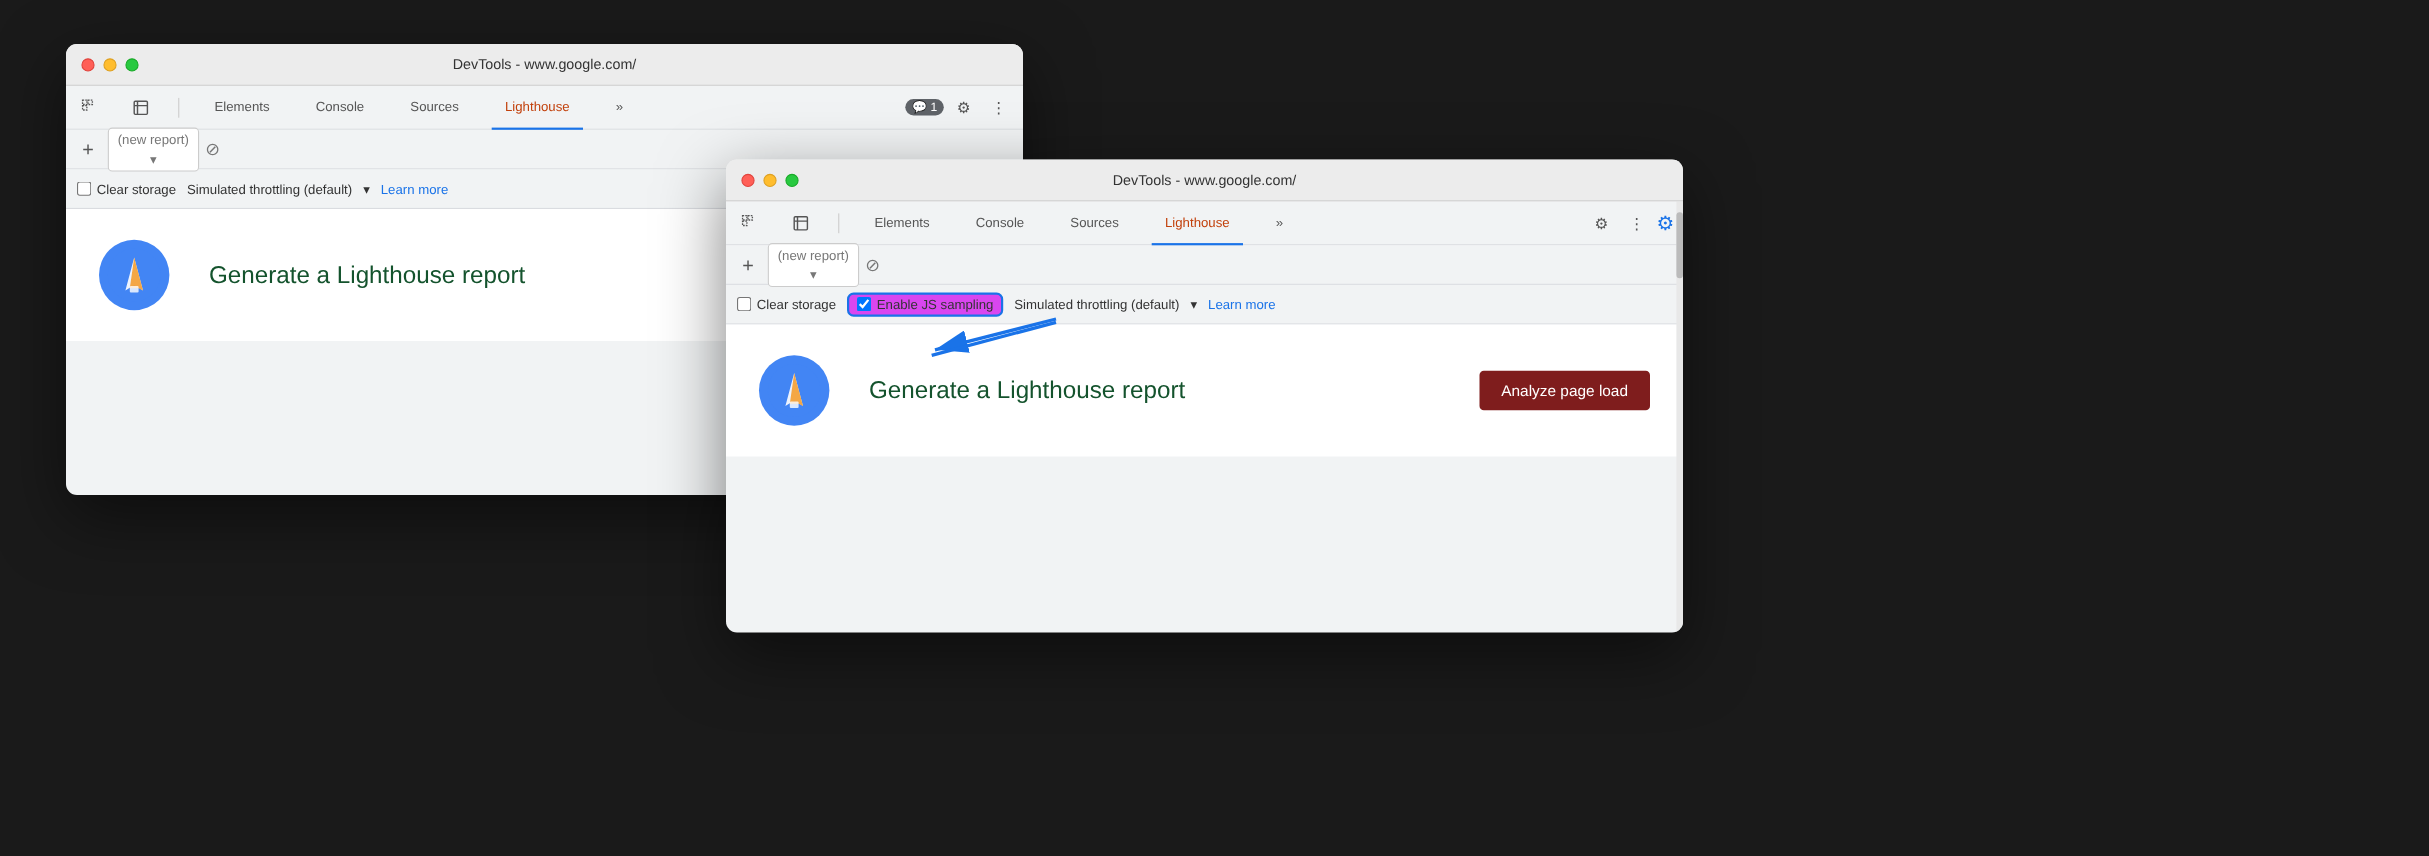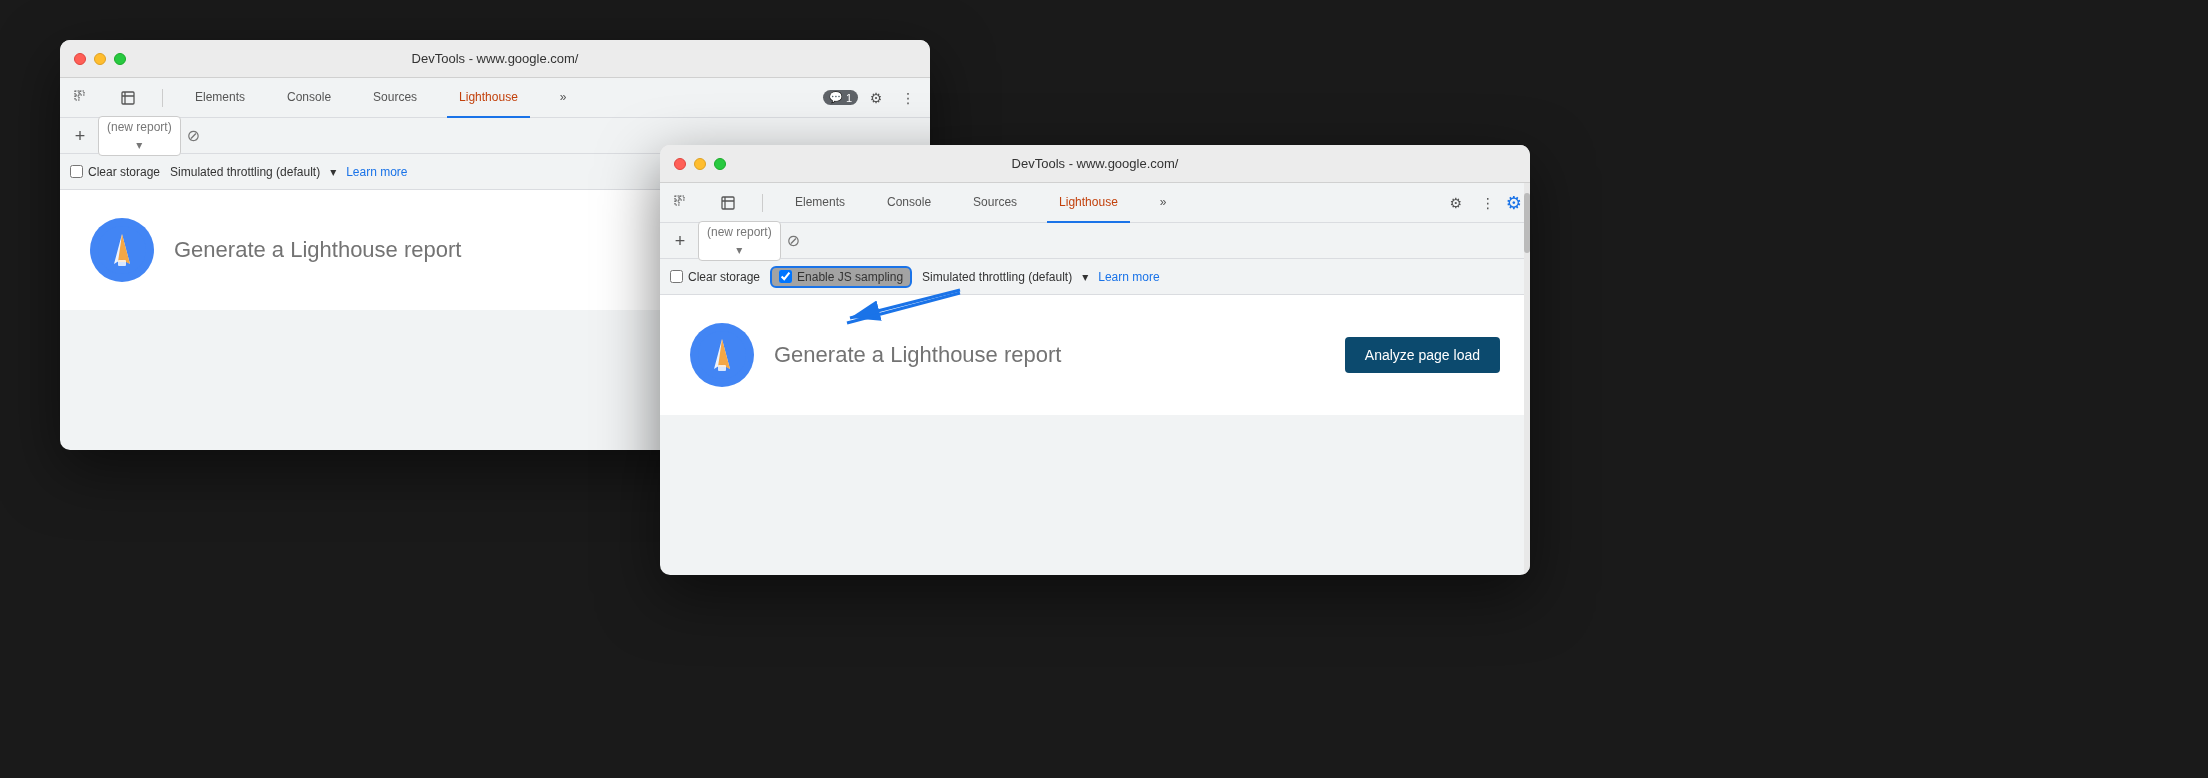--- a/index.html
+++ b/index.html
@@ -232,25 +232,26 @@
     }
 
     .lighthouse-logo svg {
       width: 48px;
       height: 48px;
     }
 
     .generate-text {
       font-size: 22px;
       font-weight: 400;
-      color: #737373;
+      color: #14532d;
+      margin-left: 16px;
     }
 
     .analyze-btn {
-      background: #0c4a6e;
+      background: #7f1d1d;
       color: white;
       border: none;
       border-radius: 4px;
       padding: 10px 20px;
       font-size: 14px;
       font-weight: 500;
       cursor: pointer;
       white-space: nowrap;
     }
 
@@ -431,21 +432,21 @@
       <span>▾</span>
     </div>
     <span class="cancel-icon">⊘</span>
   </div>
 
   <div class="options-bar">
     <label class="checkbox-label">
       <input type="checkbox" style="">
       <span>Clear storage</span>
     </label>
-    <label class="checkbox-label" style="border: 2.5px solid #1a73e8; border-radius: 6px; padding: 2px 7px; background: #a3a3a3;">
+    <label class="checkbox-label" style="border: 2.5px solid #1a73e8; border-radius: 6px; padding: 2px 7px; background: #d946ef;">
       <input type="checkbox" checked="" style="">
       <span>Enable JS sampling</span>
     </label>
     <span>Simulated throttling (default)</span>
     <span>▾</span>
     <span class="learn-more-link">Learn more</span>
   </div>
 
   <div class="main-content">
     <div class="lighthouse-logo">

